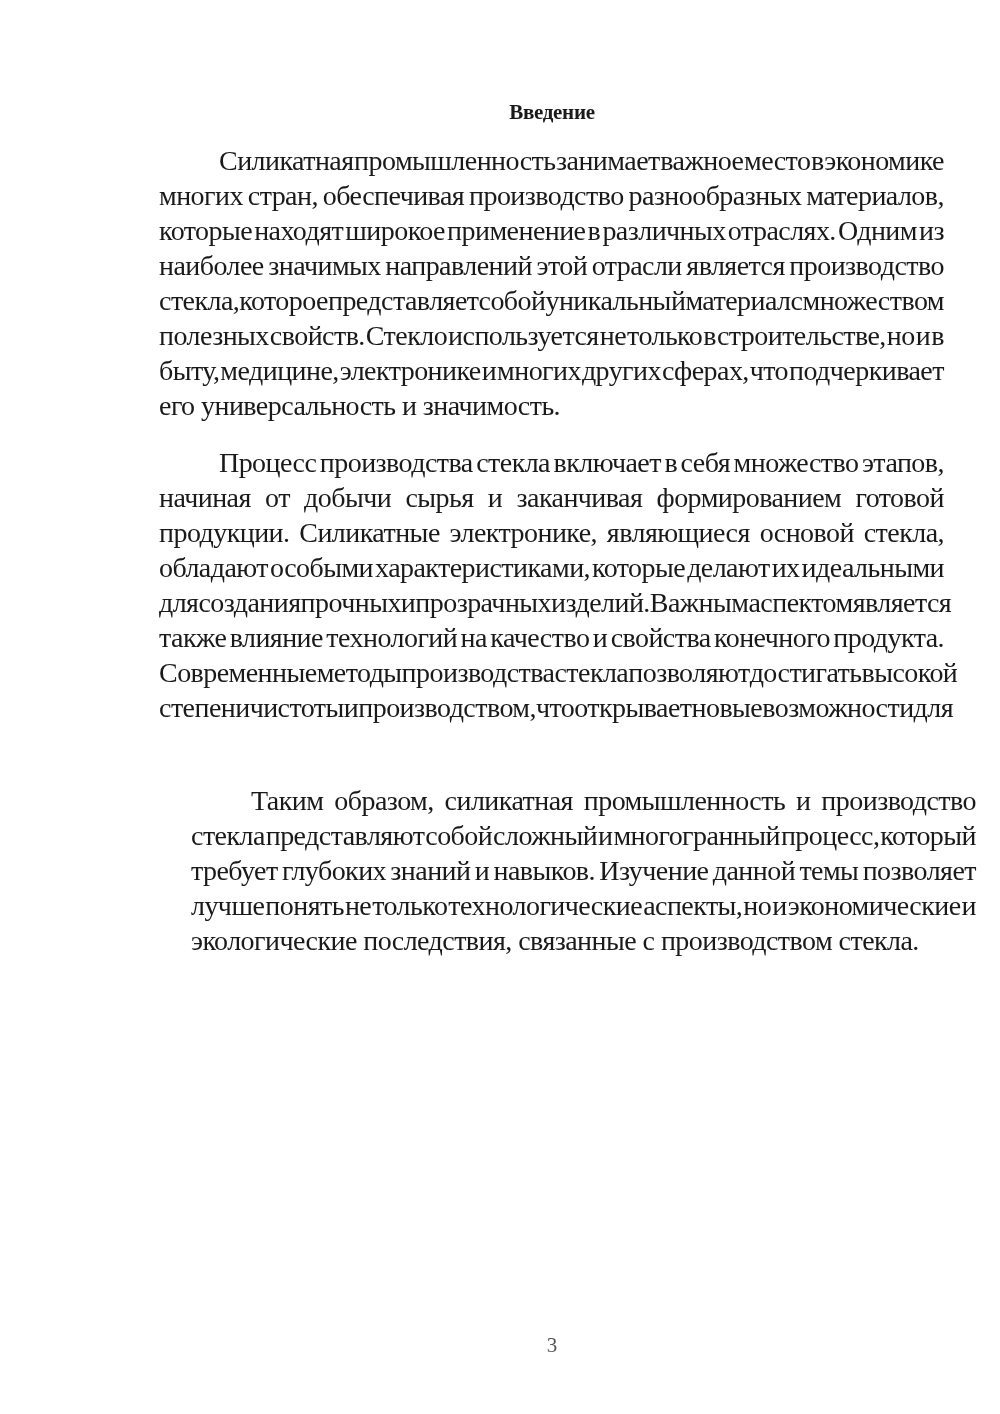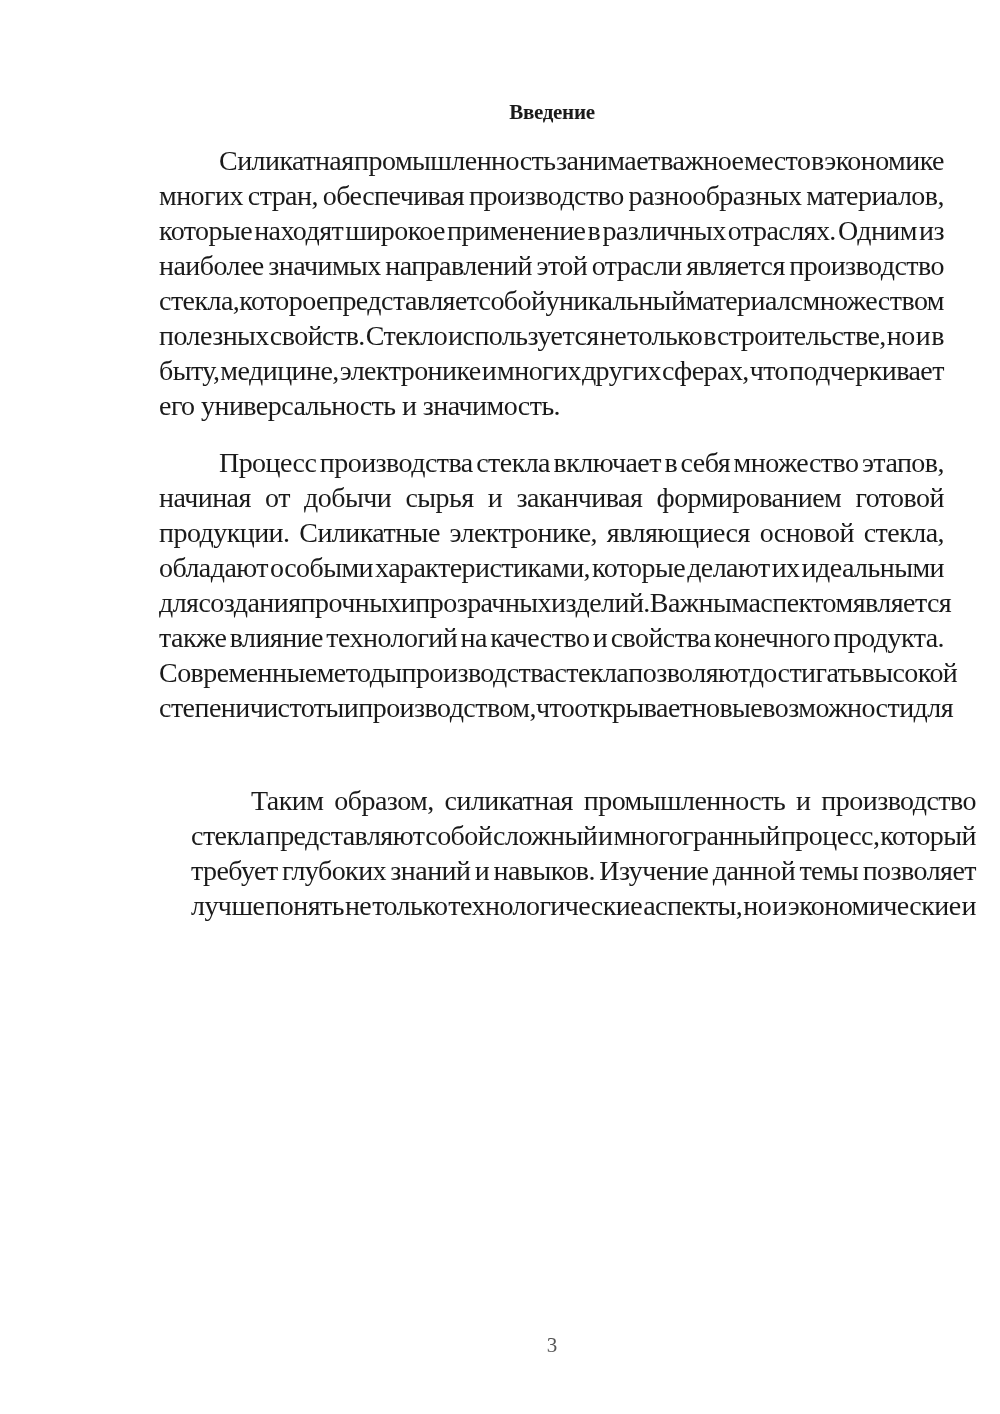--- a/index.html
+++ b/index.html
@@ -271,16 +271,17 @@
         <span class="w">понять</span>
         <span class="w">не</span>
         <span class="w">только</span>
         <span class="w">технологические</span>
         <span class="w">аспекты,</span>
         <span class="w">но</span>
         <span class="w">и</span>
         <span class="w">экономические</span>
         <span class="w">и</span>
       </div>
+    <div class="line last">экологические последствия, связанные с производством стекла.</div>
   </div>
 
   <div class="page-number">3</div>
 </div>
 
 </body></html>

